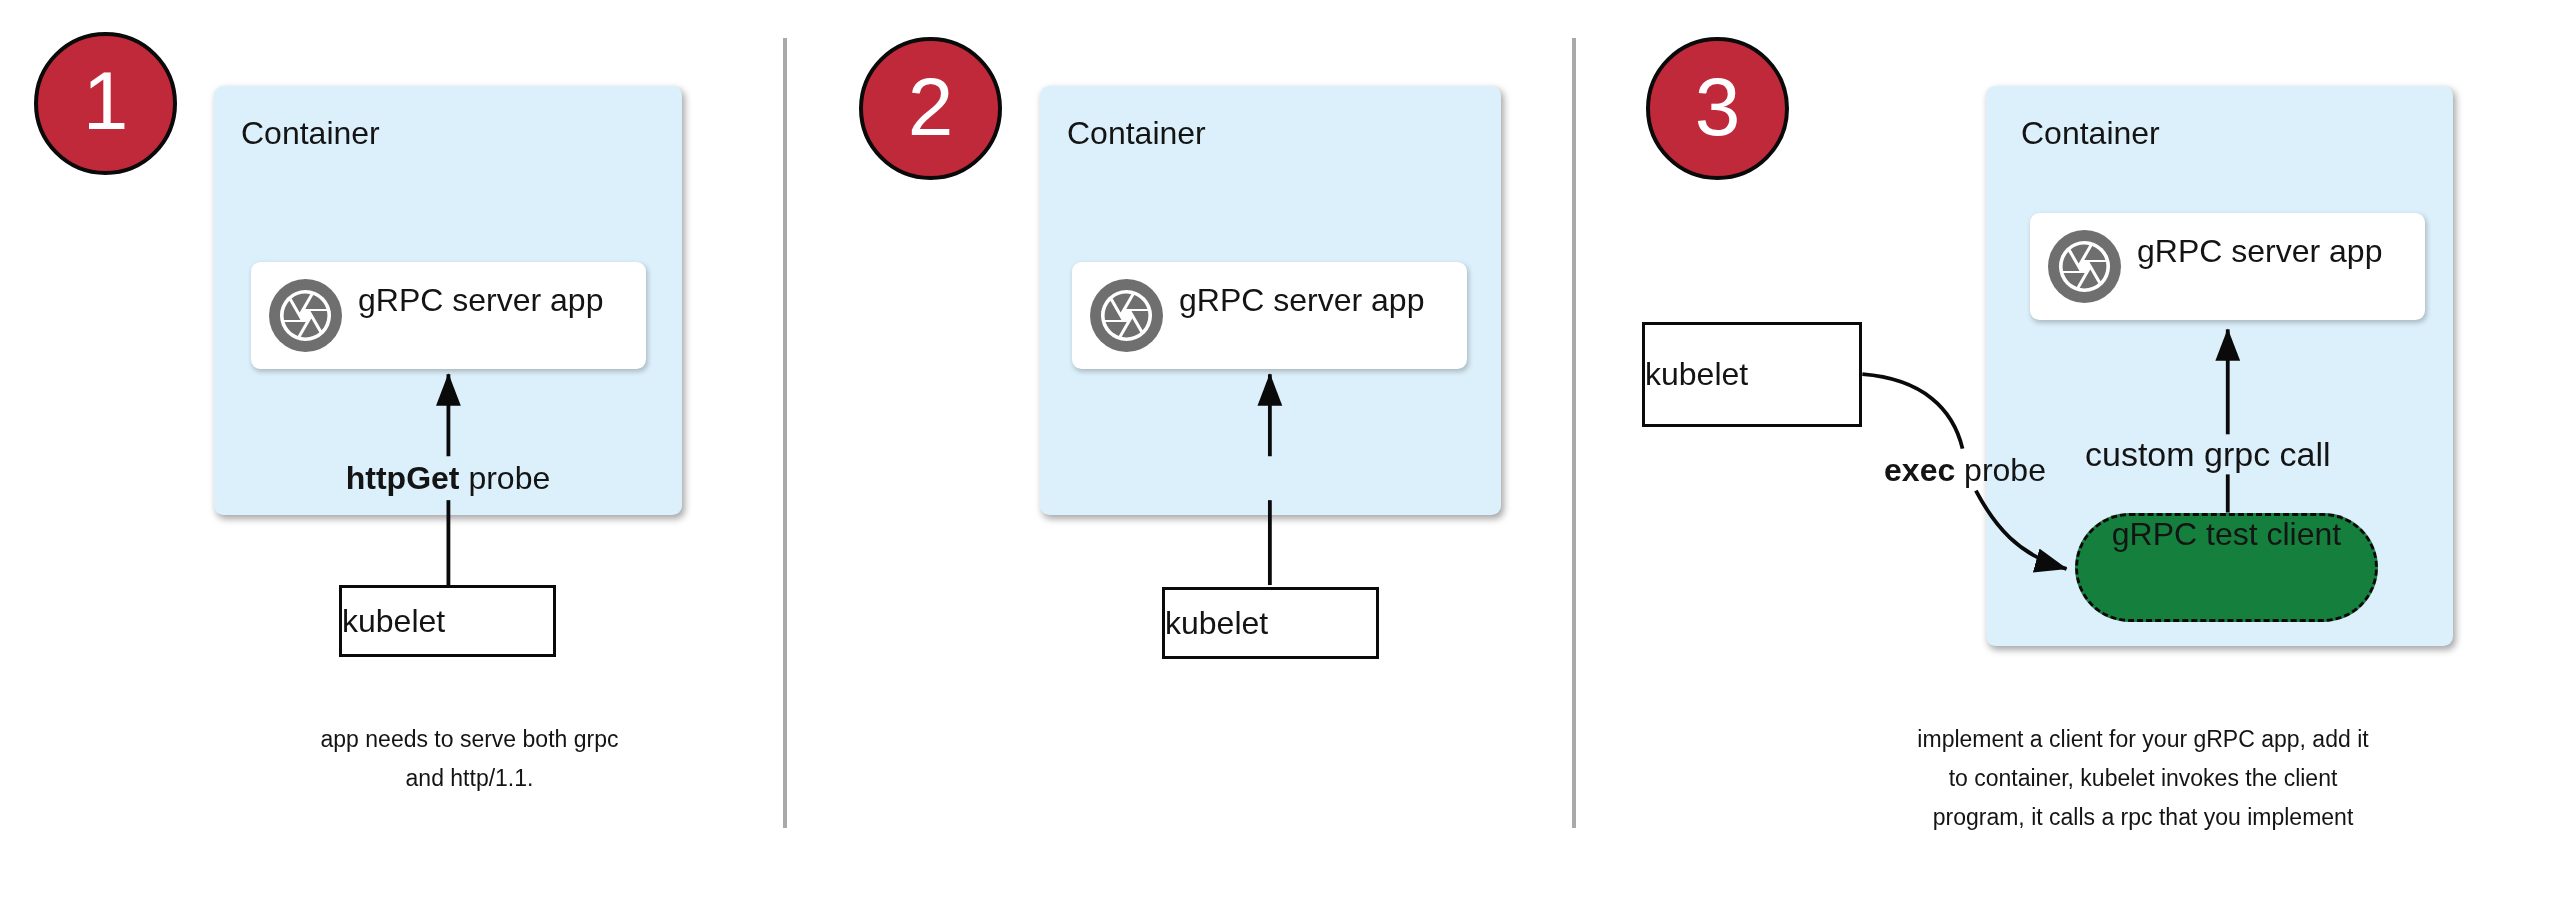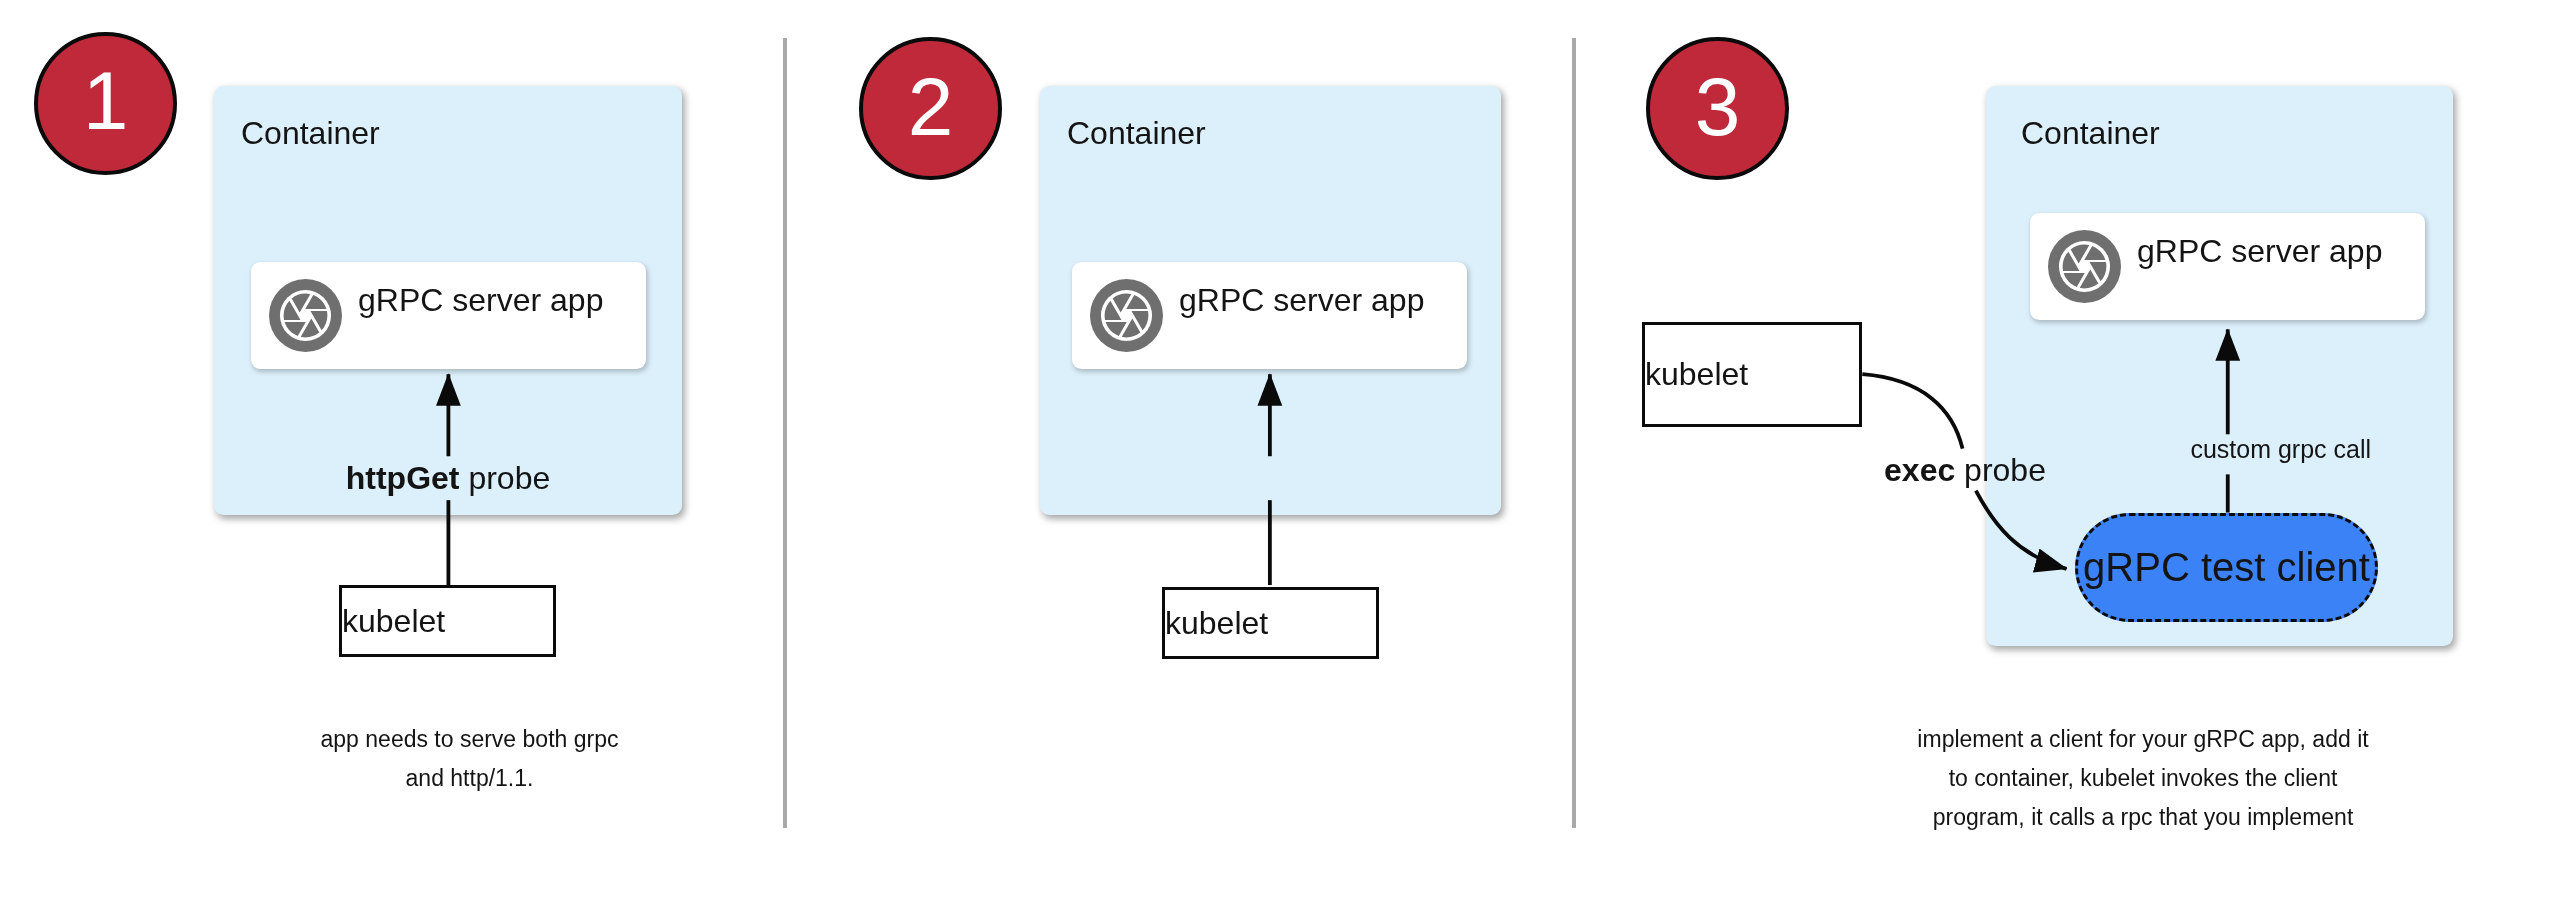--- a/index.html
+++ b/index.html
@@ -41,26 +41,26 @@
   .app-box .app-label{position:absolute;left:107px;top:0;height:76px;display:flex;align-items:center;font-size:32px;white-space:nowrap;}
 
   .kubelet-box{
     position:absolute;background:#ffffff;border:3.8px solid #0a0a0a;box-sizing:border-box;z-index:6;
     display:flex;align-items:center;justify-content:flex-start;font-size:32px;
   }
 
   .probe-label{position:absolute;z-index:7;font-size:32px;text-align:center;white-space:nowrap;}
   .probe-label b{font-weight:bold;}
 
-  .free-label{position:absolute;z-index:7;font-size:25px;text-align:right;white-space:nowrap;}
+  .free-label{position:absolute;z-index:7;font-size:34px;text-align:left;white-space:nowrap;}
 
   .stadium{
-    position:absolute;background:#3b82f6;border:3.8px dashed #0a0a0a;box-sizing:border-box;
-    border-radius:55px;z-index:6;display:flex;align-items:center;justify-content:center;
-    font-size:40px;white-space:nowrap;
+    position:absolute;background:#15803d;border:3.8px dashed #0a0a0a;box-sizing:border-box;
+    border-radius:55px;z-index:6;display:flex;justify-content:center;
+    font-size:32px;white-space:nowrap;
   }
 
   .caption{position:absolute;z-index:3;font-size:23px;text-align:center;}
   .caption div{line-height:39px;white-space:nowrap;}
 </style>
 </head>
 <body>
 
 <div class="canvas">
 

